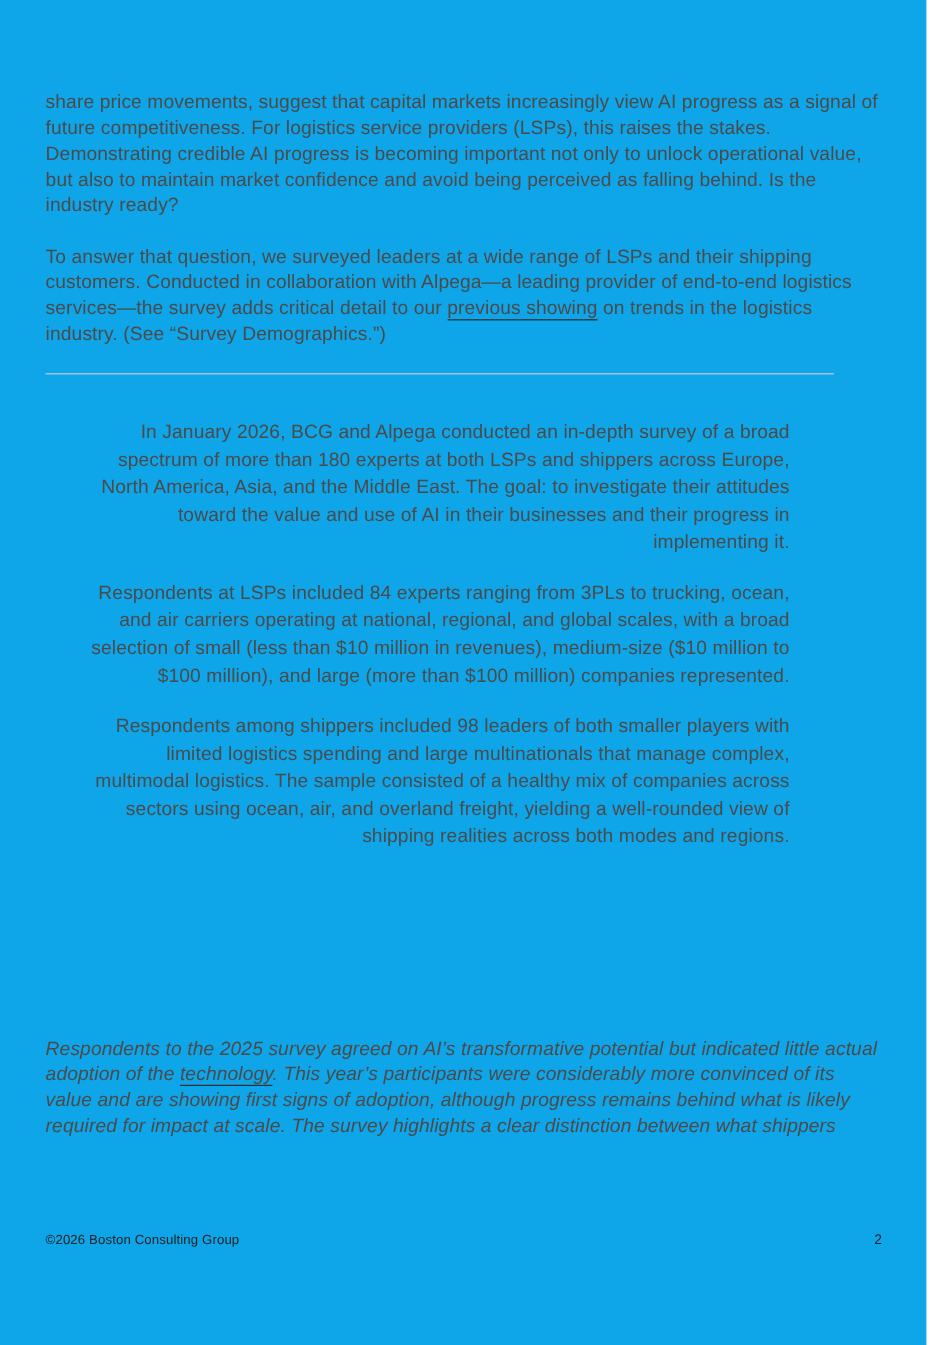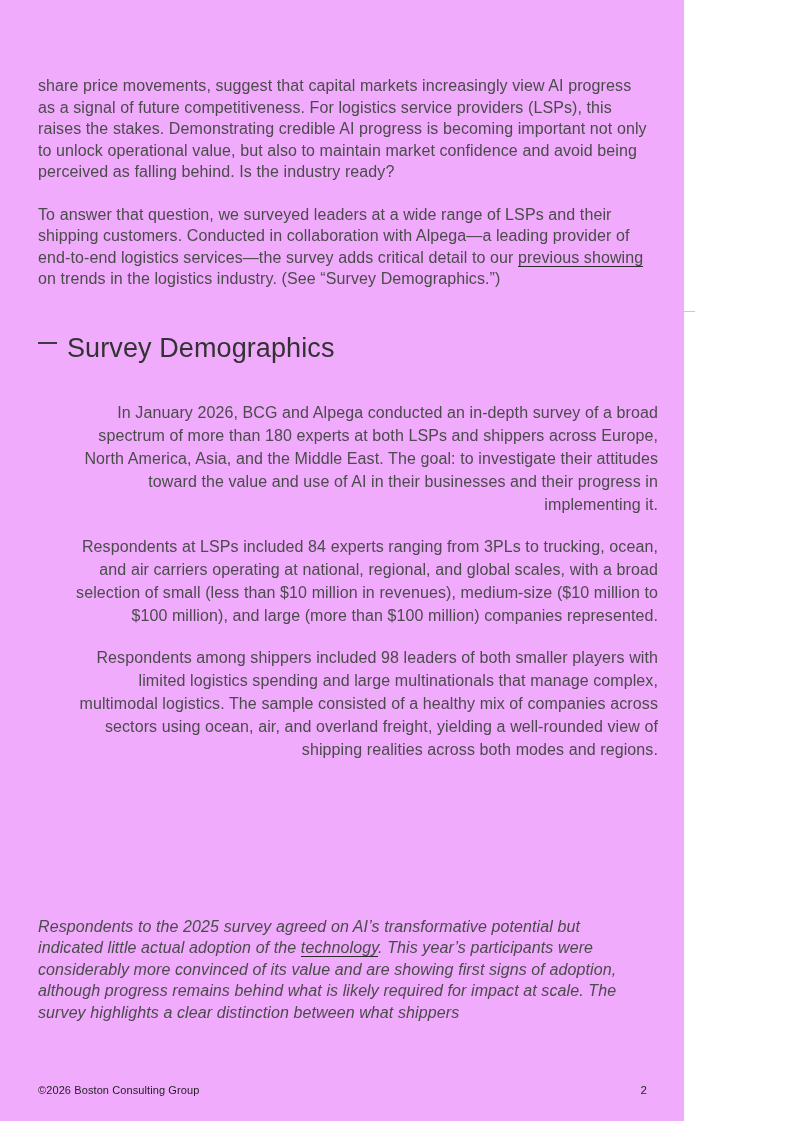--- a/index.html
+++ b/index.html
@@ -6,23 +6,23 @@
   html, body { margin: 0; padding: 0; }
   body {
     width: 792px;
     height: 1121px;
     background: #ffffff;
     font-family: "Liberation Sans", "DejaVu Sans", sans-serif;
     overflow: hidden;
   }
   .page {
     position: relative;
-    width: 684px;
+    width: 772px;
     height: 1121px;
-    background: #f0abfc;
+    background: #0ea5e9;
   }
   .content {
     padding: 75px 37px 0 38px;
   }
   p.body-para {
     margin: 0 0 21px 0;
     font-size: 16px;
     line-height: 21.5px;
     letter-spacing: 0.1px;
     color: #4b4b4b;
@@ -80,21 +80,21 @@
     line-height: 21.5px;
     letter-spacing: 0.1px;
     color: #4b4b4b;
     font-weight: 400;
     font-style: italic;
   }
   .footer {
     position: absolute;
     left: 38px;
     right: 37px;
-    top: 1084px;
+    top: 1028px;
     display: flex;
     justify-content: space-between;
     align-items: center;
   }
   .footer-copyright {
     font-size: 11px;
     color: #1f1f1f;
     letter-spacing: 0.1px;
   }
   .page-number {
@@ -107,24 +107,20 @@
 
 <div class="page">
   <div class="content">
 
     <p class="body-para">share price movements, suggest that capital markets increasingly view AI progress as a signal of future competitiveness. For logistics service providers (LSPs), this raises the stakes. Demonstrating credible AI progress is becoming important not only to unlock operational value, but also to maintain market confidence and avoid being perceived as falling behind. Is the industry ready?</p>
 
     <p class="body-para"><span>To answer that question, we surveyed leaders at a wide range of LSPs and their shipping customers. Conducted in collaboration with Alpega—a leading provider of end-to-end logistics services—the survey adds critical detail to our </span><span class="text-link">previous showing</span><span> on trends in the logistics industry. (See “Survey Demographics.”)</span></p>
 
     <hr class="section-divider">
 
-    <div class="section-heading">
-      <span class="heading-dash"></span>
-      <span class="heading-text">Survey Demographics</span>
-    </div>
 
     <div class="sidebar-body">
       <p>In January 2026, BCG and Alpega conducted an in-depth survey of a broad spectrum of more than 180 experts at both LSPs and shippers across Europe, North America, Asia, and the Middle East. The goal: to investigate their attitudes toward the value and use of AI in their businesses and their progress in implementing it.</p>
       <p>Respondents at LSPs included 84 experts ranging from 3PLs to trucking, ocean, and air carriers operating at national, regional, and global scales, with a broad selection of small (less than $10 million in revenues), medium-size ($10 million to $100 million), and large (more than $100 million) companies represented.</p>
       <p>Respondents among shippers included 98 leaders of both smaller players with limited logistics spending and large multinationals that manage complex, multimodal logistics. The sample consisted of a healthy mix of companies across sectors using ocean, air, and overland freight, yielding a well-rounded view of shipping realities across both modes and regions.</p>
     </div>
 
     <p class="closing-para"><span>Respondents to the 2025 survey agreed on AI’s transformative potential but indicated little actual adoption of the </span><span class="text-link">technology</span><span>. This year’s participants were considerably more convinced of its value and are showing first signs of adoption, although progress remains behind what is likely required for impact at scale. The survey highlights a clear distinction between what shippers</span></p>
 
   </div>

